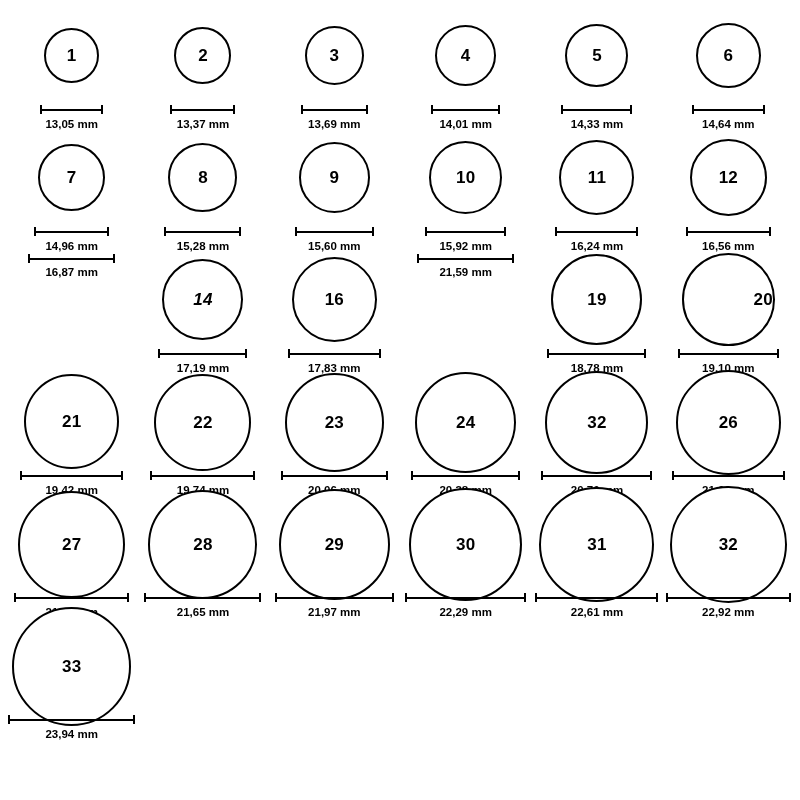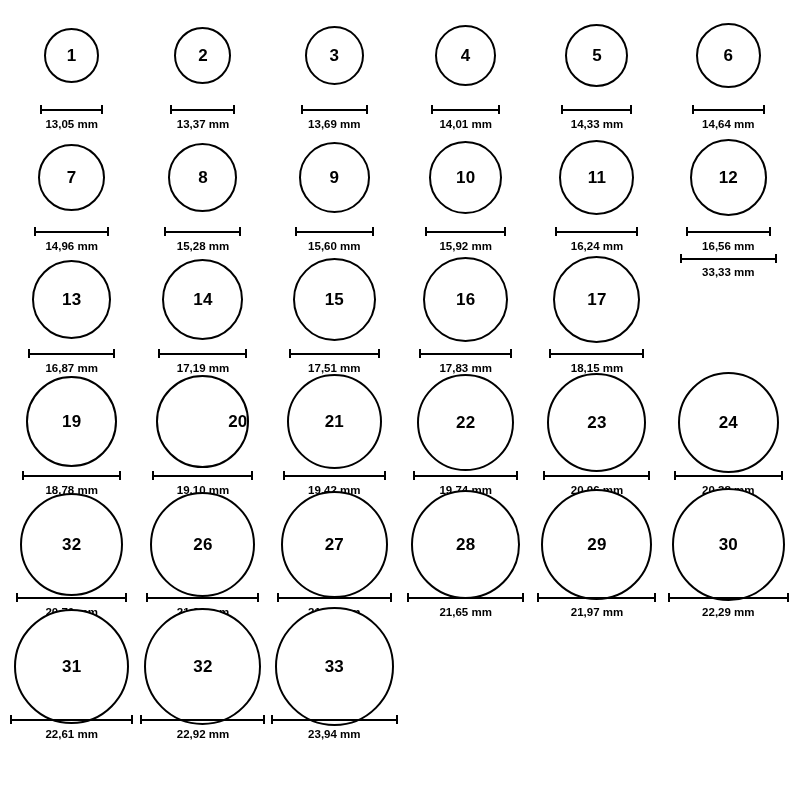--- a/index.html
+++ b/index.html
@@ -253,91 +253,60 @@
           </div>
         </div>
         <div class="measure">
           <div class="bar" style="width: 85px;">
             <div class="line"></div>
           </div>
         </div>
         <div class="mm">16,56 mm</div>
       </div>
       <div class="cell">
-        <div class="ring-wrap">
-          <div class="ring" style="width: 79px; height: 79px;">
-            <span class="ring-label">13</span>
-          </div>
-        </div>
         <div class="measure">
           <div class="bar" style="width: 87px;">
             <div class="line"></div>
           </div>
         </div>
         <div class="mm">16,87 mm</div>
       </div>
       <div class="cell">
         <div class="ring-wrap">
-          <div class="ring" style="width: 81px; height: 81px;">
+          <div class="ring" style="width: 81px; height: 81px; font-style: italic;">
             <span class="ring-label">14</span>
           </div>
         </div>
         <div class="measure">
           <div class="bar" style="width: 89px;">
             <div class="line"></div>
           </div>
         </div>
         <div class="mm">17,19 mm</div>
-      </div>
-      <div class="cell">
-        <div class="ring-wrap">
-          <div class="ring" style="width: 83px; height: 83px;">
-            <span class="ring-label">15</span>
-          </div>
-        </div>
-        <div class="measure">
-          <div class="bar" style="width: 91px;">
-            <div class="line"></div>
-          </div>
-        </div>
-        <div class="mm">17,51 mm</div>
       </div>
       <div class="cell">
         <div class="ring-wrap">
           <div class="ring" style="width: 85px; height: 85px;">
             <span class="ring-label">16</span>
           </div>
         </div>
         <div class="measure">
           <div class="bar" style="width: 93px;">
             <div class="line"></div>
           </div>
         </div>
         <div class="mm">17,83 mm</div>
       </div>
       <div class="cell">
-        <div class="ring-wrap">
-          <div class="ring" style="width: 87px; height: 87px;">
-            <span class="ring-label">17</span>
-          </div>
-        </div>
-        <div class="measure">
-          <div class="bar" style="width: 95px;">
-            <div class="line"></div>
-          </div>
-        </div>
-        <div class="mm">18,15 mm</div>
-      </div>
-      <div class="cell">
         <div class="measure">
           <div class="bar" style="width: 97px;">
             <div class="line"></div>
           </div>
         </div>
-        <div class="mm">33,33 mm</div>
+        <div class="mm">21,59 mm</div>
       </div>
       <div class="cell">
         <div class="ring-wrap">
           <div class="ring" style="width: 91px; height: 91px;">
             <span class="ring-label">19</span>
           </div>
         </div>
         <div class="measure">
           <div class="bar" style="width: 99px;">
             <div class="line"></div>

